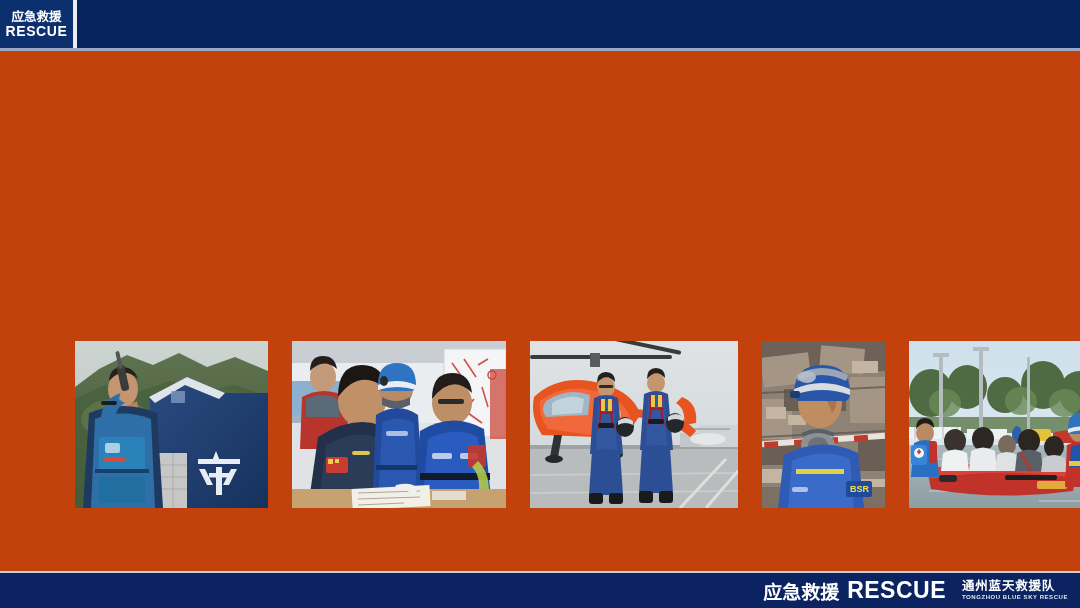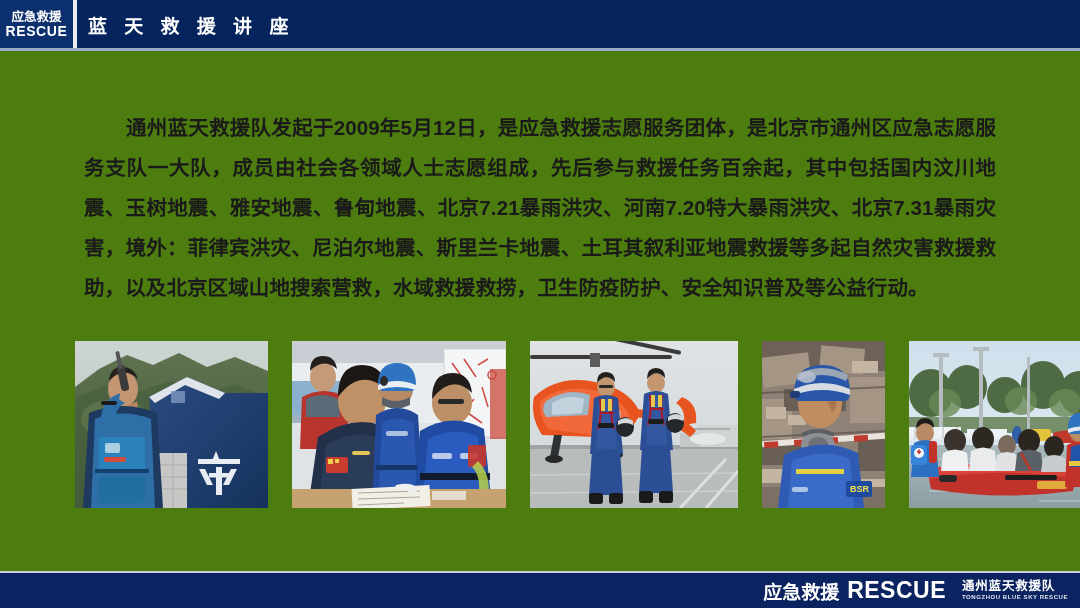--- a/index.html
+++ b/index.html
@@ -14,21 +14,21 @@
     font-family: "Liberation Sans", "DejaVu Sans", sans-serif;
     overflow: hidden;
     position: relative;
   }
 
   
   .slide {
     position: relative;
     width: 1080px;
     height: 608px;
-    background: #4d7c0f;
+    background: #c2410c;
     overflow: hidden;
   }
 
   
   .header-bar {
     position: absolute;
     left: 0;
     top: 0;
     width: 1080px;
     height: 48px;
@@ -192,25 +192,23 @@
 
 <div class="slide">
 
   <div class="header-bar">
     <div class="header-logo">
       <div class="logo-cn">应急救援</div>
       <div class="logo-en">RESCUE</div>
     </div>
     <div class="header-divider"></div>
     <div class="header-gap"></div>
-    <div class="header-title">蓝 天 救 援 讲 座</div>
   </div>
   <div class="header-underline"></div>
 
-  <div class="body-text">通州蓝天救援队发起于2009年5月12日，是应急救援志愿服务团体，是北京市通州区应急志愿服务支队一大队，成员由社会各领域人士志愿组成，先后参与救援任务百余起，其中包括国内汶川地震、玉树地震、雅安地震、鲁甸地震、北京7.21暴雨洪灾、河南7.20特大暴雨洪灾、北京7.31暴雨灾害，境外：菲律宾洪灾、尼泊尔地震、斯里兰卡地震、土耳其叙利亚地震救援等多起自然灾害救援救助，以及北京区域山地搜索营救，水域救援救捞，卫生防疫防护、安全知识普及等公益行动。</div>
 
   <div class="photo-strip">
 
     <div class="photo" style="width:193px;">
       <svg width="193" height="167" viewBox="0 0 193 167" aria-hidden="true">
         <defs>
           <linearGradient id="p1sky" x1="0" y1="0" x2="0" y2="1">
             <stop offset="0%" stop-color="#cdd5d2"></stop>
               <stop offset="100%" stop-color="#b8c2bc"></stop>
           </linearGradient>

